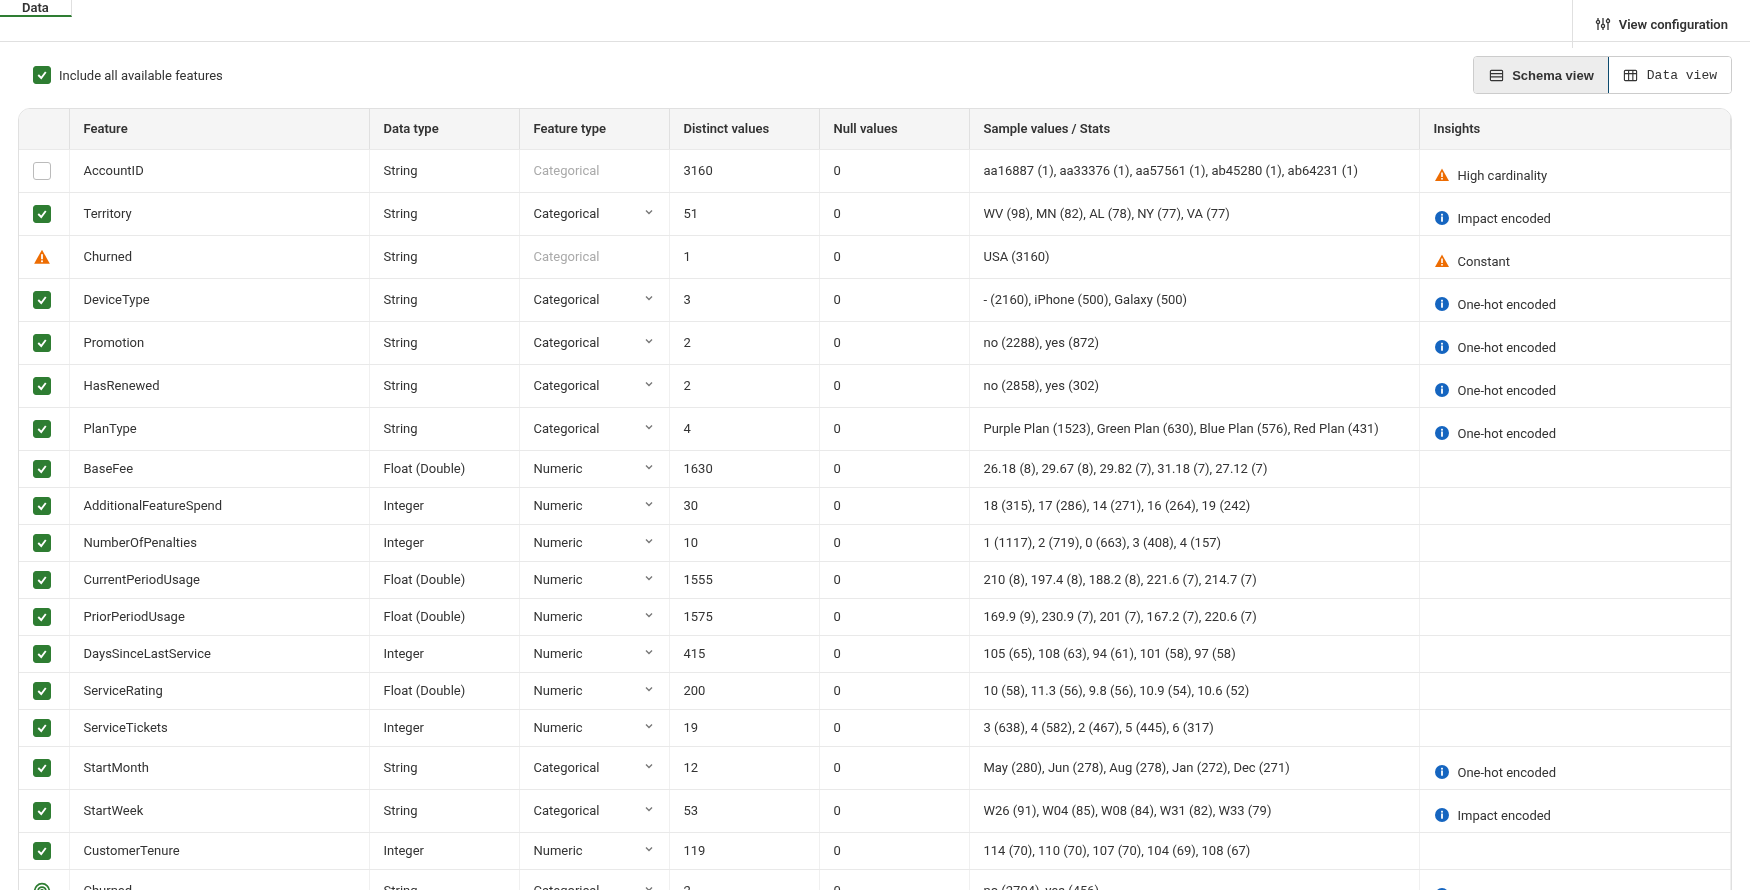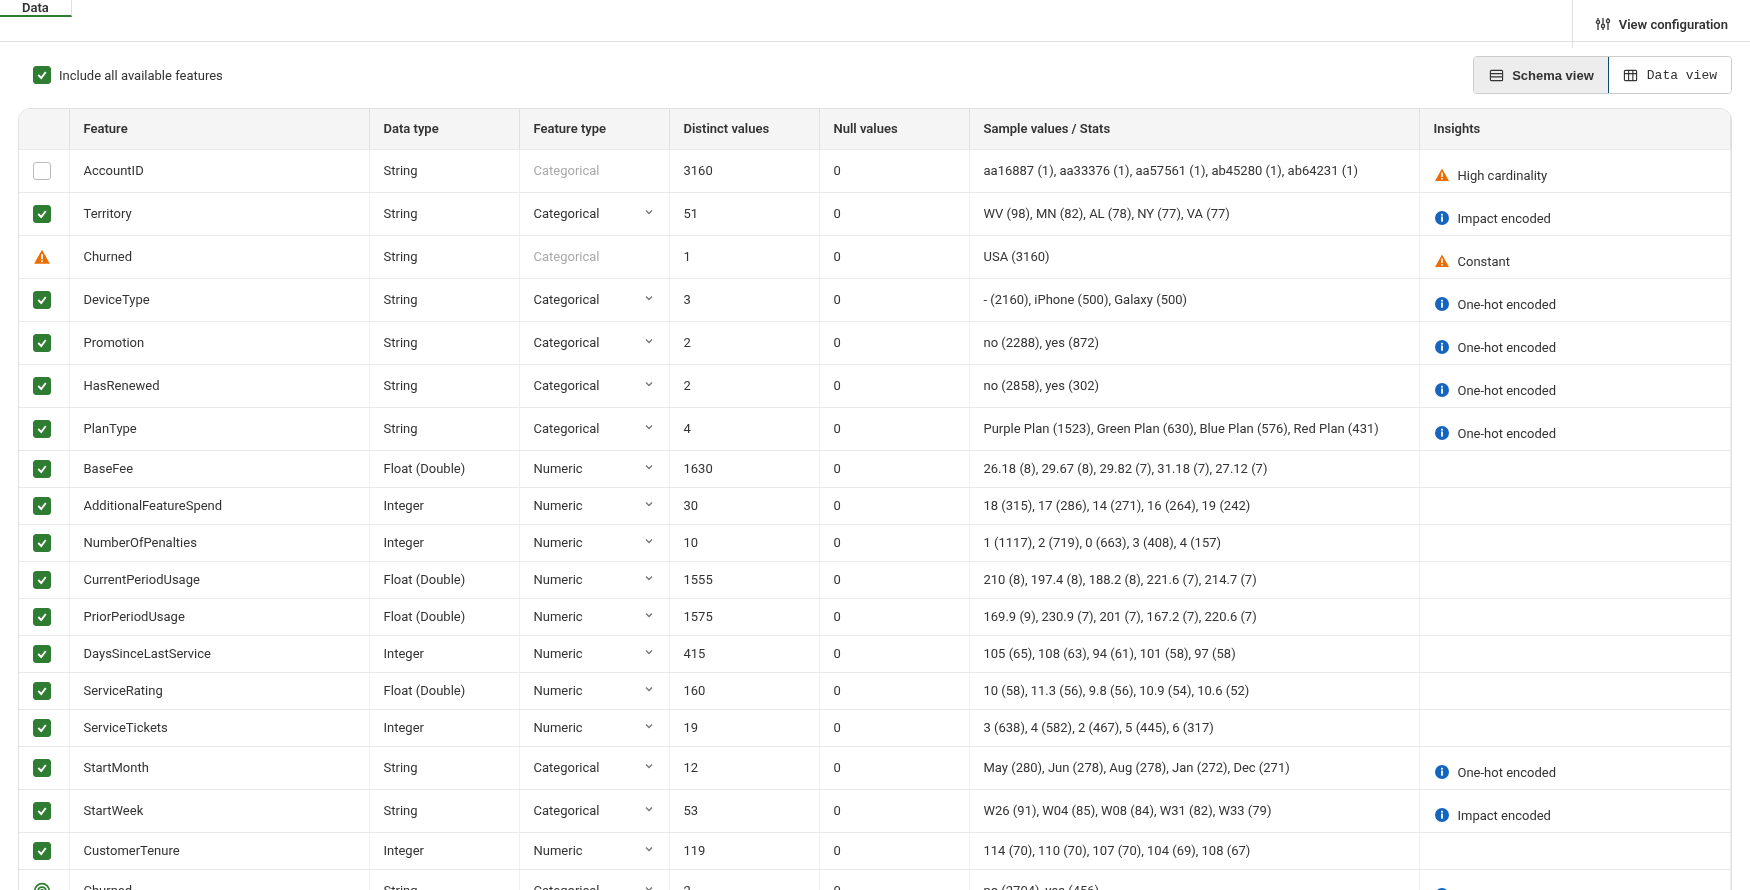--- a/index.html
+++ b/index.html
@@ -613,21 +613,21 @@
     <td><span>ServiceRating</span></td>
     <td><span>Float (Double)</span></td>
     <td class="ftype-cell">
       <span class="ftype-inner">
         <span>Numeric</span>
         <span class="chev-cell"><svg width="12" height="12" viewBox="0 0 16 16" fill="none" stroke="#777" stroke-width="1.8">
                   <polyline points="4,6 8,10 12,6"></polyline>
                 </svg></span>
       </span>
     </td>
-    <td><span>160</span></td>
+    <td><span>200</span></td>
     <td><span>0</span></td>
     <td><span>10 (58), 11.3 (56), 9.8 (56), 10.9 (54), 10.6 (52)</span></td>
     <td></td>
   </tr>
         <tr>
     <td class="sel-cell">
             <span class="chk checked">
               <svg width="12" height="12" viewBox="0 0 16 16" fill="none" stroke="#fff" stroke-width="2.5">
                 <polyline points="3,8 7,12 13,4"></polyline>
               </svg>

